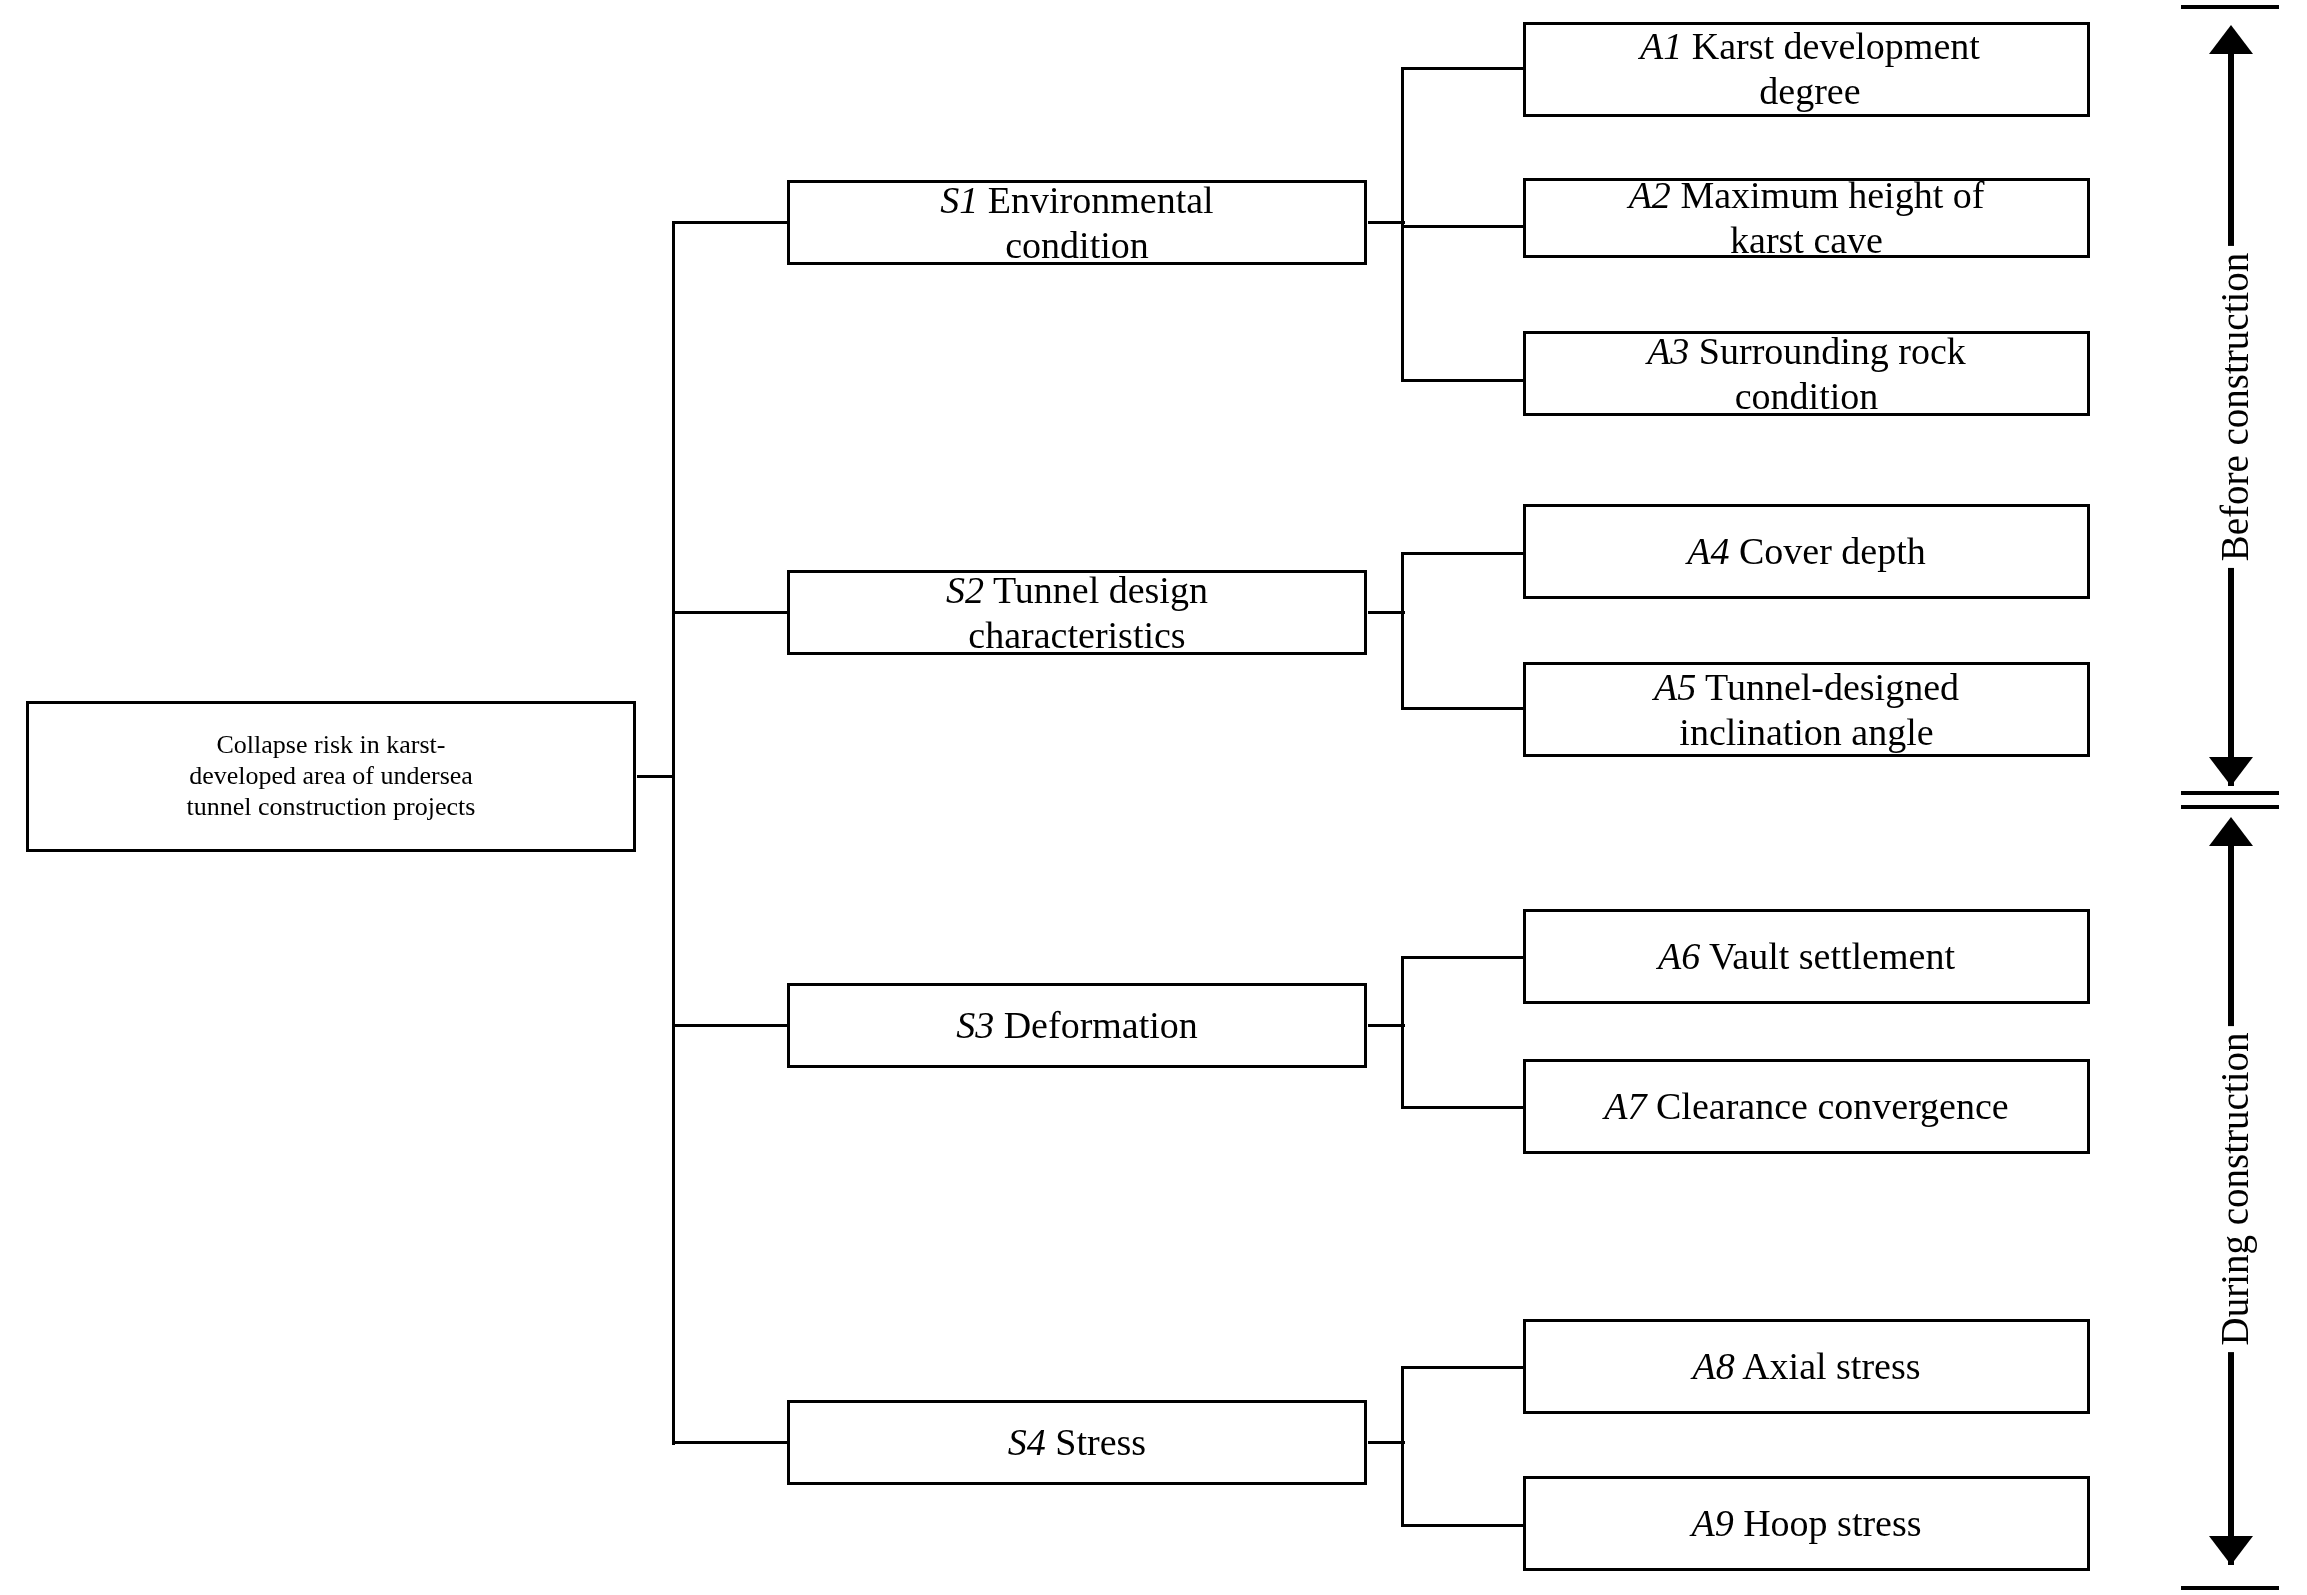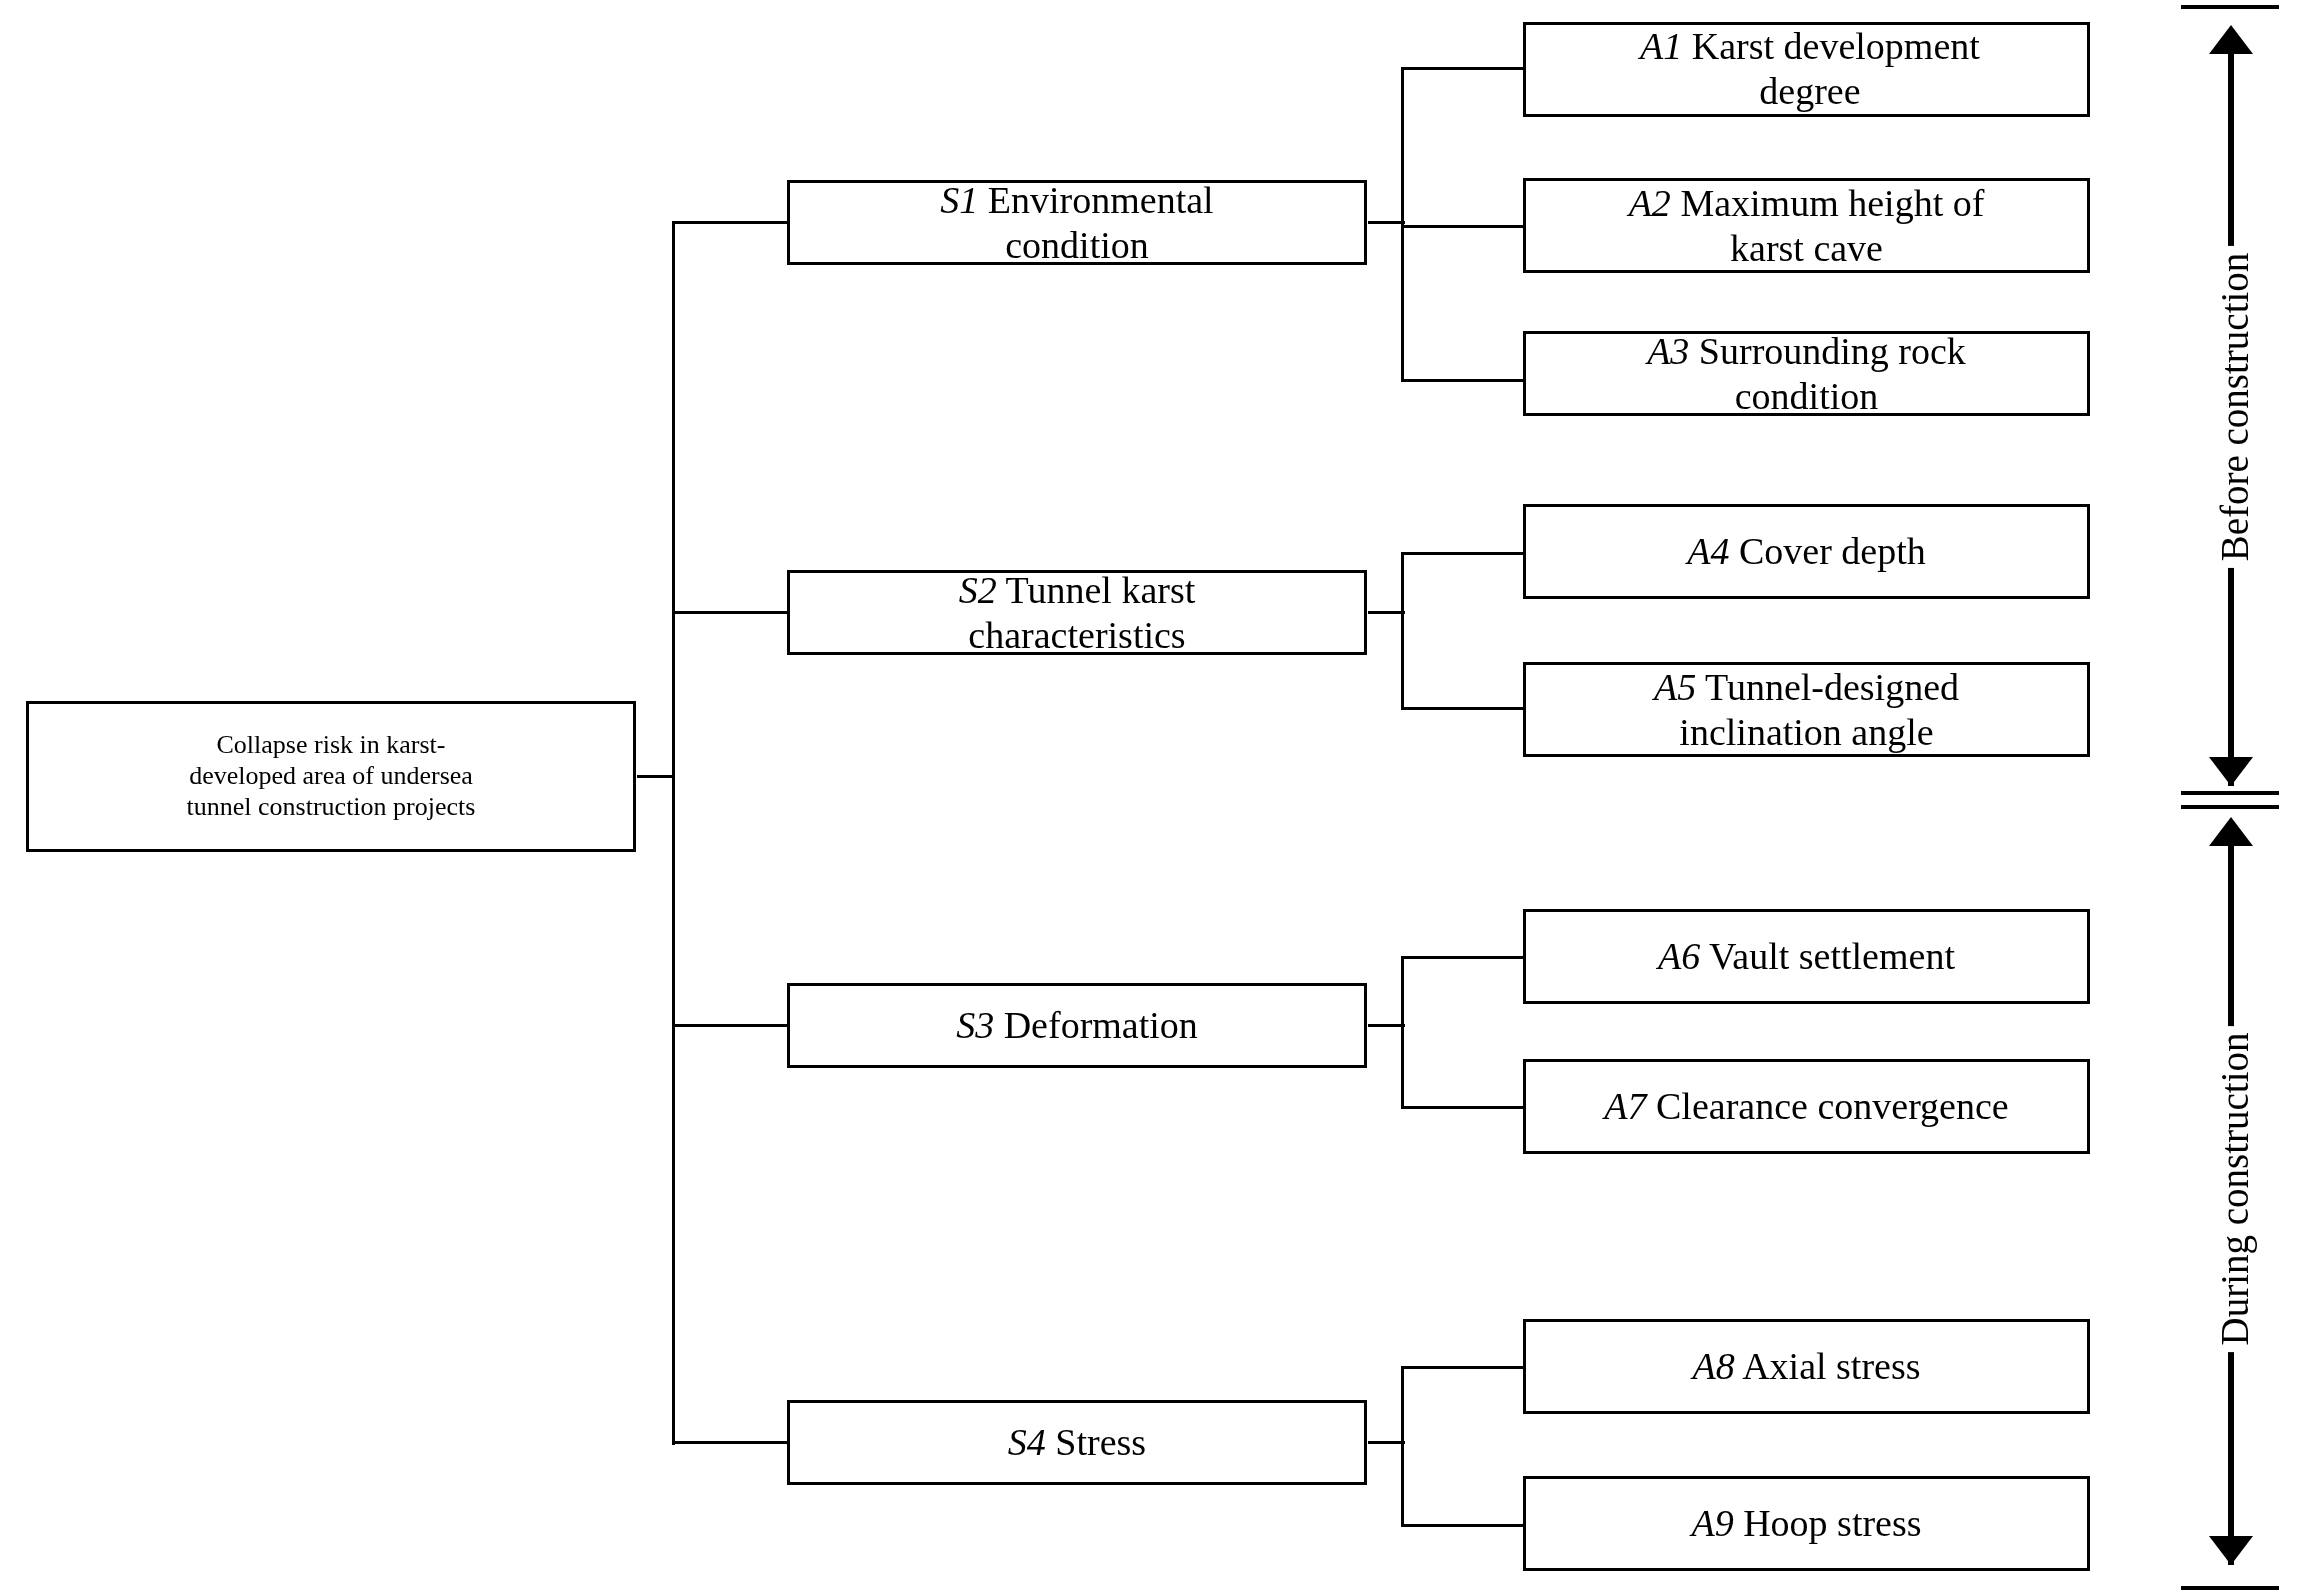--- a/index.html
+++ b/index.html
@@ -90,21 +90,21 @@
   <div class="ln lnv" style="left:672px; top:223px; height:1222px;"></div>
 
   <div class="ln lnh" style="left:672px; top:221px; width:118px;"></div>
   <div class="node snode" style="left:787px; top:180px; width:580px; height:85px;">
     <span class="label"><span class="code">S1</span> <span>Environmental
 condition</span></span>
   </div>
 
   <div class="ln lnh" style="left:672px; top:611px; width:118px;"></div>
   <div class="node snode" style="left:787px; top:570px; width:580px; height:85px;">
-    <span class="label"><span class="code">S2</span> <span>Tunnel karst
+    <span class="label"><span class="code">S2</span> <span>Tunnel design
 characteristics</span></span>
   </div>
 
   <div class="ln lnh" style="left:672px; top:1024px; width:118px;"></div>
   <div class="node snode" style="left:787px; top:983px; width:580px; height:85px;">
     <span class="label"><span class="code">S3</span> <span>Deformation</span></span>
   </div>
 
   <div class="ln lnh" style="left:672px; top:1441px; width:118px;"></div>
   <div class="node snode" style="left:787px; top:1400px; width:580px; height:85px;">
@@ -115,21 +115,21 @@
   <div class="ln lnv" style="left:1401px; top:67px; height:312px;"></div>
   <div class="ln lnh" style="left:1401px; top:67px; width:124px;"></div>
   <div class="ln lnh" style="left:1401px; top:225px; width:124px;"></div>
   <div class="ln lnh" style="left:1401px; top:379px; width:124px;"></div>
 
   <div class="node anode" style="left:1523px; top:21.6px; width:567px; height:95px;padding-left:16px;">
     <span class="label"><span class="code">A1</span> <span>Karst development
 degree</span></span>
   </div>
 
-  <div class="node anode" style="left:1523px; top:178px; width:567px; height:95px;">
+  <div class="node anode" style="left:1523px; top:178px; width:567px; height:80px;">
     <span class="label"><span class="code">A2</span> <span>Maximum height of
 karst cave</span></span>
   </div>
 
   <div class="node anode" style="left:1523px; top:331px; width:567px; height:85px;">
     <span class="label"><span class="code">A3</span> <span>Surrounding rock
 condition</span></span>
   </div>
 
   <div class="ln lnh" style="left:1368px; top:611px; width:37px;"></div>

